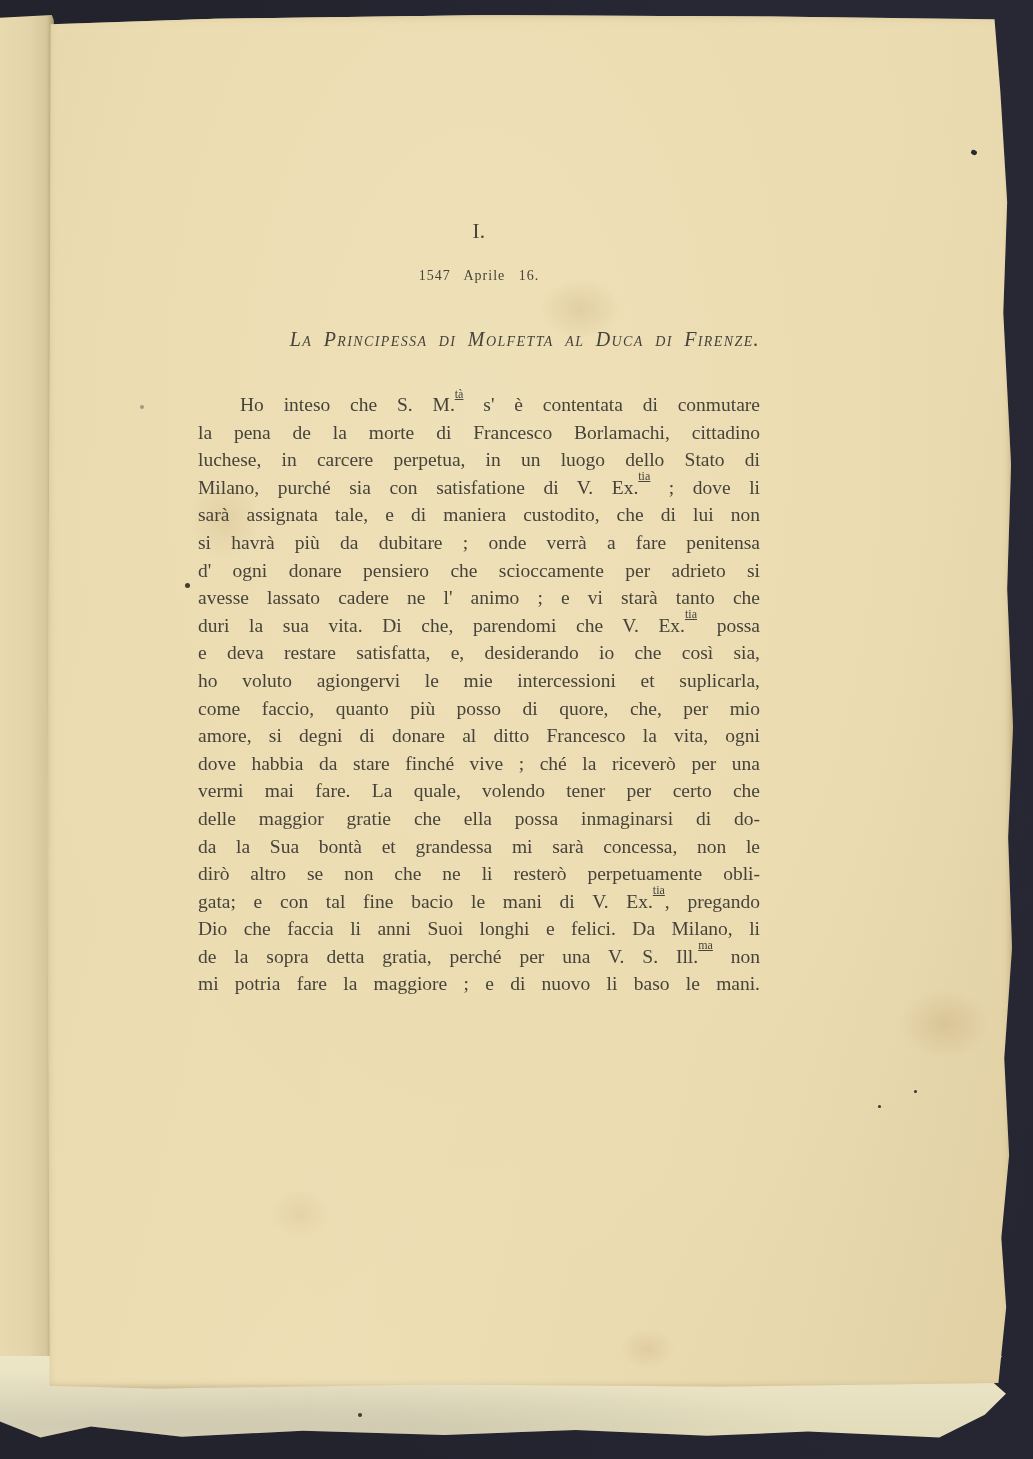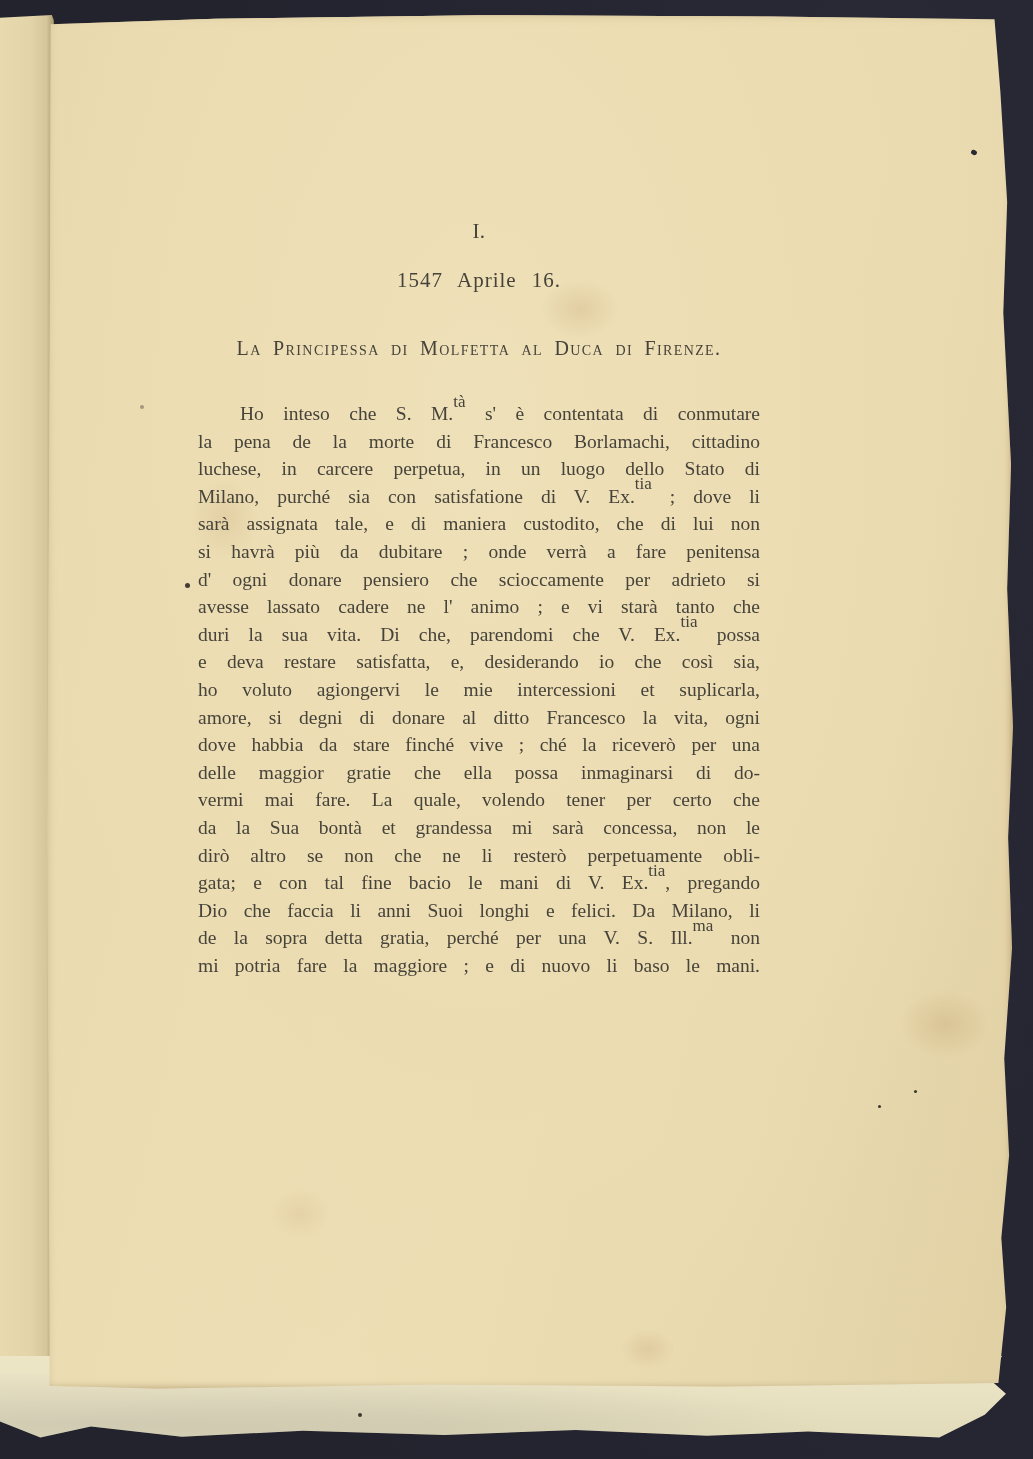--- a/index.html
+++ b/index.html
@@ -60,38 +60,38 @@
   }
 
   
   .letter{
     position:absolute;left:198px;top:219px;width:562px;color:var(--ink);
   }
   .section-number{
     text-align:center;font-size:21px;letter-spacing:.5px;
   }
   .date-line{
-    text-align:center;font-size:21px;margin-top:24px;
+    text-align:center;font-size:14px;margin-top:24px;
     word-spacing:9px;letter-spacing:1px;
   }
   .letter-heading{
-    text-align:center;font-variant:small-caps;font-size:20px;
-    margin-top:44px;letter-spacing:1.4px;word-spacing:5px;
+    text-align:right;font-variant:small-caps;font-size:20px;
+    margin-top:44px;letter-spacing:1.4px;word-spacing:5px;font-style:italic;
   }
   .letter-body{
     margin-top:40px;font-size:19.5px;
   }
   .letter-body .line{
     height:27.6px;line-height:27.6px;
     text-align:justify;text-align-last:justify;
     white-space:nowrap;overflow:visible;
   }
   .letter-body .line.indent{padding-left:42px;}
   .letter-body sup{
-    font-size:17px;line-height:0;position:relative;top:-6px;letter-spacing:0;
+    font-size:12px;line-height:0;position:relative;top:-6px;letter-spacing:0;text-decoration:underline;
   }
 
   
   .stain{position:absolute;border-radius:50%;pointer-events:none;}
   .st1{left:500px;top:270px;width:80px;height:60px;background:radial-gradient(ellipse,rgba(165,120,60,.16),transparent 70%);}
   .st2{left:150px;top:470px;width:70px;height:80px;background:radial-gradient(ellipse,rgba(160,115,60,.13),transparent 70%);}
   .st3{left:860px;top:980px;width:90px;height:70px;background:radial-gradient(ellipse,rgba(165,120,60,.18),transparent 70%);}
   .st4{left:230px;top:1180px;width:60px;height:50px;background:radial-gradient(ellipse,rgba(160,115,60,.10),transparent 70%);}
   .st5{left:580px;top:1320px;width:55px;height:40px;background:radial-gradient(ellipse,rgba(160,115,60,.14),transparent 70%);}
   .speck{position:absolute;border-radius:50%;pointer-events:none;}
@@ -136,24 +136,25 @@
         <div class="line"><span>la pena de la morte di Francesco Borlamachi, cittadino</span></div>
         <div class="line"><span>luchese, in carcere perpetua, in un luogo dello Stato di</span></div>
         <div class="line"><span>Milano, purché sia con satisfatione di V. Ex.</span><sup>tia</sup><span> ; dove li</span></div>
         <div class="line"><span>sarà assignata tale, e di maniera custodito, che di lui non</span></div>
         <div class="line"><span>si havrà più da dubitare ; onde verrà a fare penitensa</span></div>
         <div class="line"><span>d' ogni donare pensiero che scioccamente per adrieto si</span></div>
         <div class="line"><span>avesse lassato cadere ne l' animo ; e vi starà tanto che</span></div>
         <div class="line"><span>duri la sua vita. Di che, parendomi che V. Ex.</span><sup>tia</sup><span> possa</span></div>
         <div class="line"><span>e deva restare satisfatta, e, desiderando io che così sia,</span></div>
         <div class="line"><span>ho voluto agiongervi le mie intercessioni et suplicarla,</span></div>
+        <div class="line"><span>come faccio, quanto più posso di quore, che, per mio</span></div>
         <div class="line"><span>amore, si degni di donare al ditto Francesco la vita, ogni</span></div>
         <div class="line"><span>dove habbia da stare finché vive ; ché la riceverò per una</span></div>
+        <div class="line"><span>vermi mai fare. La quale, volendo tener per certo che</span></div>
         <div class="line"><span>delle maggior gratie che ella possa inmaginarsi di do-</span></div>
-        <div class="line"><span>vermi mai fare. La quale, volendo tener per certo che</span></div>
         <div class="line"><span>da la Sua bontà et grandessa mi sarà concessa, non le</span></div>
         <div class="line"><span>dirò altro se non che ne li resterò perpetuamente obli-</span></div>
         <div class="line"><span>gata; e con tal fine bacio le mani di V. Ex.</span><sup>tia</sup><span>, pregando</span></div>
         <div class="line"><span>Dio che faccia li anni Suoi longhi e felici. Da Milano, li</span></div>
         <div class="line"><span>de la sopra detta gratia, perché per una V. S. Ill.</span><sup>ma</sup><span> non</span></div>
         <div class="line"><span>mi potria fare la maggiore ; e di nuovo li baso le mani.</span></div>
       </div>
   </div>
 
 </div>

